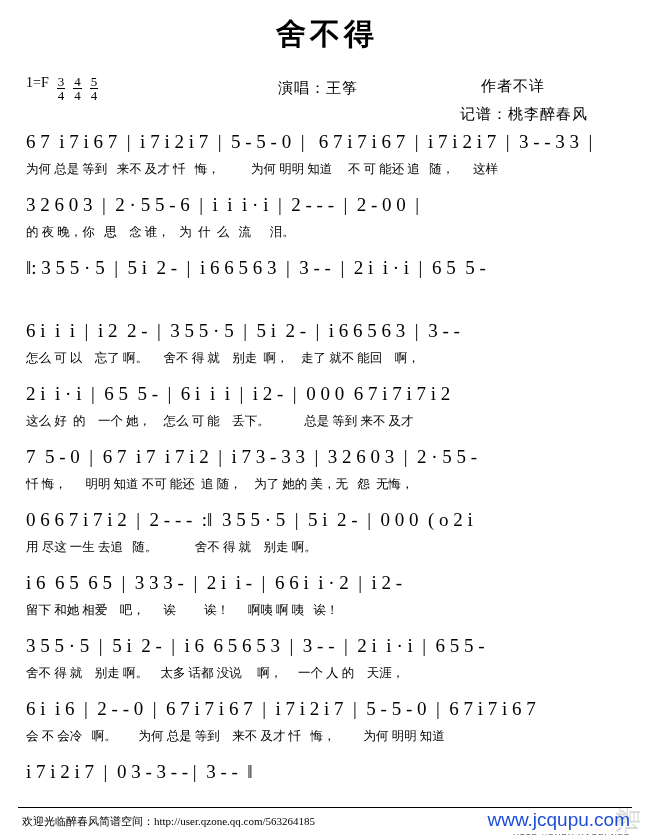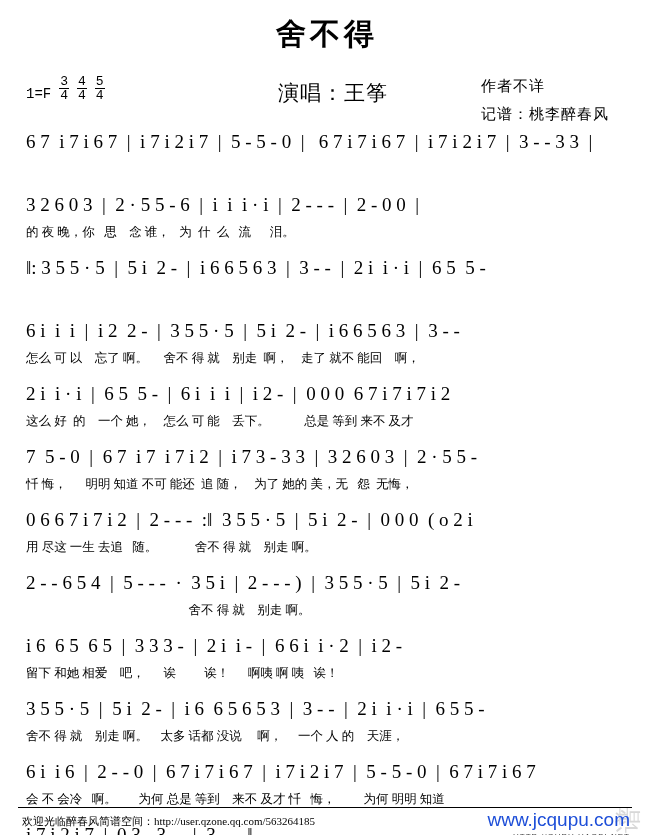--- a/index.html
+++ b/index.html
@@ -33,54 +33,54 @@
   .header-row {
     position: relative;
     height: 68px;
     margin-top: 2px;
   }
   .key-sig {
     position: absolute;
     left: 26px;
     top: 18px;
     font-size: 14px;
-    font-family: Liberation Mono, monospace;
+    font-family: Liberation Serif, serif;
     display: flex;
-    align-items: flex-end;
+    align-items: flex-start;
     gap: 5px;
   }
   .meter {
     display: inline-flex;
     flex-direction: column;
     line-height: 1.0;
     font-size: 13px;
     text-align: center;
     margin-left: 3px;
   }
   .meter .num { border-bottom: 1px solid #000; padding: 0 1px; }
   .meter .den { padding: 0 1px; }
 
   .singer {
     position: absolute;
     left: 278px;
     top: 22px;
-    font-size: 21px;
+    font-size: 15px;
     letter-spacing: 1px;
     font-family: Liberation Mono, monospace;
   }
   .author {
     position: absolute;
     left: 481px;
     top: 20px;
     font-size: 15px;
     letter-spacing: 1px;
   }
   .transcriber {
     position: absolute;
-    left: 481px;
+    left: 460px;
     top: 48px;
     font-size: 15px;
     letter-spacing: 1px;
   }
 
   
   .music {
     position: relative;
     margin-top: 4px;
   }
@@ -185,20 +185,21 @@
     </div>
     <div class="singer">演唱：王筝</div>
     <div class="author">作者不详</div>
     <div class="transcriber">记谱：桃李醉春风</div>
   </div>
 
   <div class="music">
 
     <div class="system">
       <div class="notes">6 7  i 7 i 6 7  |  i 7 i 2 i 7  |  5 - 5 - 0  |   6 7 i 7 i 6 7  |  i 7 i 2 i 7  |  3 - - 3 3  |</div>
+      <div class="lyrics">为何 总是 等到   来不 及才 忏   悔，          为何 明明 知道     不 可 能还 追   随，      这样</div>
     </div>
 
     <div class="system">
       <div class="notes">3 2 6 0 3  |  2 · 5 5 - 6  |  i  i  i · i  |  2 - - -  |  2 - 0 0  |</div>
       <div class="lyrics">的 夜 晚，你   思    念 谁，   为  什  么   流      泪。</div>
     </div>
 
     <div class="system">
       <div class="notes">‖: 3 5 5 · 5  |  5 i  2 -  |  i 6 6 5 6 3  |  3 - -  |  2 i  i · i  |  6 5  5 -</div>
     </div>
@@ -216,24 +217,20 @@
     <div class="system">
       <div class="notes">7  5 - 0  |  6 7  i 7  i 7 i 2  |  i 7 3 - 3 3  |  3 2 6 0 3  |  2 · 5 5 -</div>
       <div class="lyrics">忏 悔，      明明 知道 不可 能还  追 随，    为了 她的 美，无   怨  无悔，</div>
     </div>
 
     <div class="system">
       <div class="notes">0 6 6 7 i 7 i 2  |  2 - - -  :‖  3 5 5 · 5  |  5 i  2 -  |  0 0 0  ( o 2 i</div>
       <div class="lyrics">用 尽这 一生 去追   随。            舍不 得 就    别走 啊。</div>
     </div>
 
-    <div class="system">
-      <div class="notes">2 - - 6 5 4  |  5 - - -  ·  3 5 i  |  2 - - - )  |  3 5 5 · 5  |  5 i  2 -</div>
-      <div class="lyrics">                                                    舍不 得 就    别走 啊。</div>
-    </div>
 
     <div class="system">
       <div class="notes">i 6  6 5  6 5  |  3 3 3 -  |  2 i  i -  |  6 6 i  i · 2  |  i 2 -</div>
       <div class="lyrics">留下 和她 相爱    吧，      诶         诶！      啊咦 啊 咦   诶！</div>
     </div>
 
     <div class="system">
       <div class="notes">3 5 5 · 5  |  5 i  2 -  |  i 6  6 5 6 5 3  |  3 - -  |  2 i  i · i  |  6 5 5 -</div>
       <div class="lyrics">舍不 得 就    别走 啊。    太多 话都 没说     啊，     一个 人 的    天涯，</div>
     </div>

